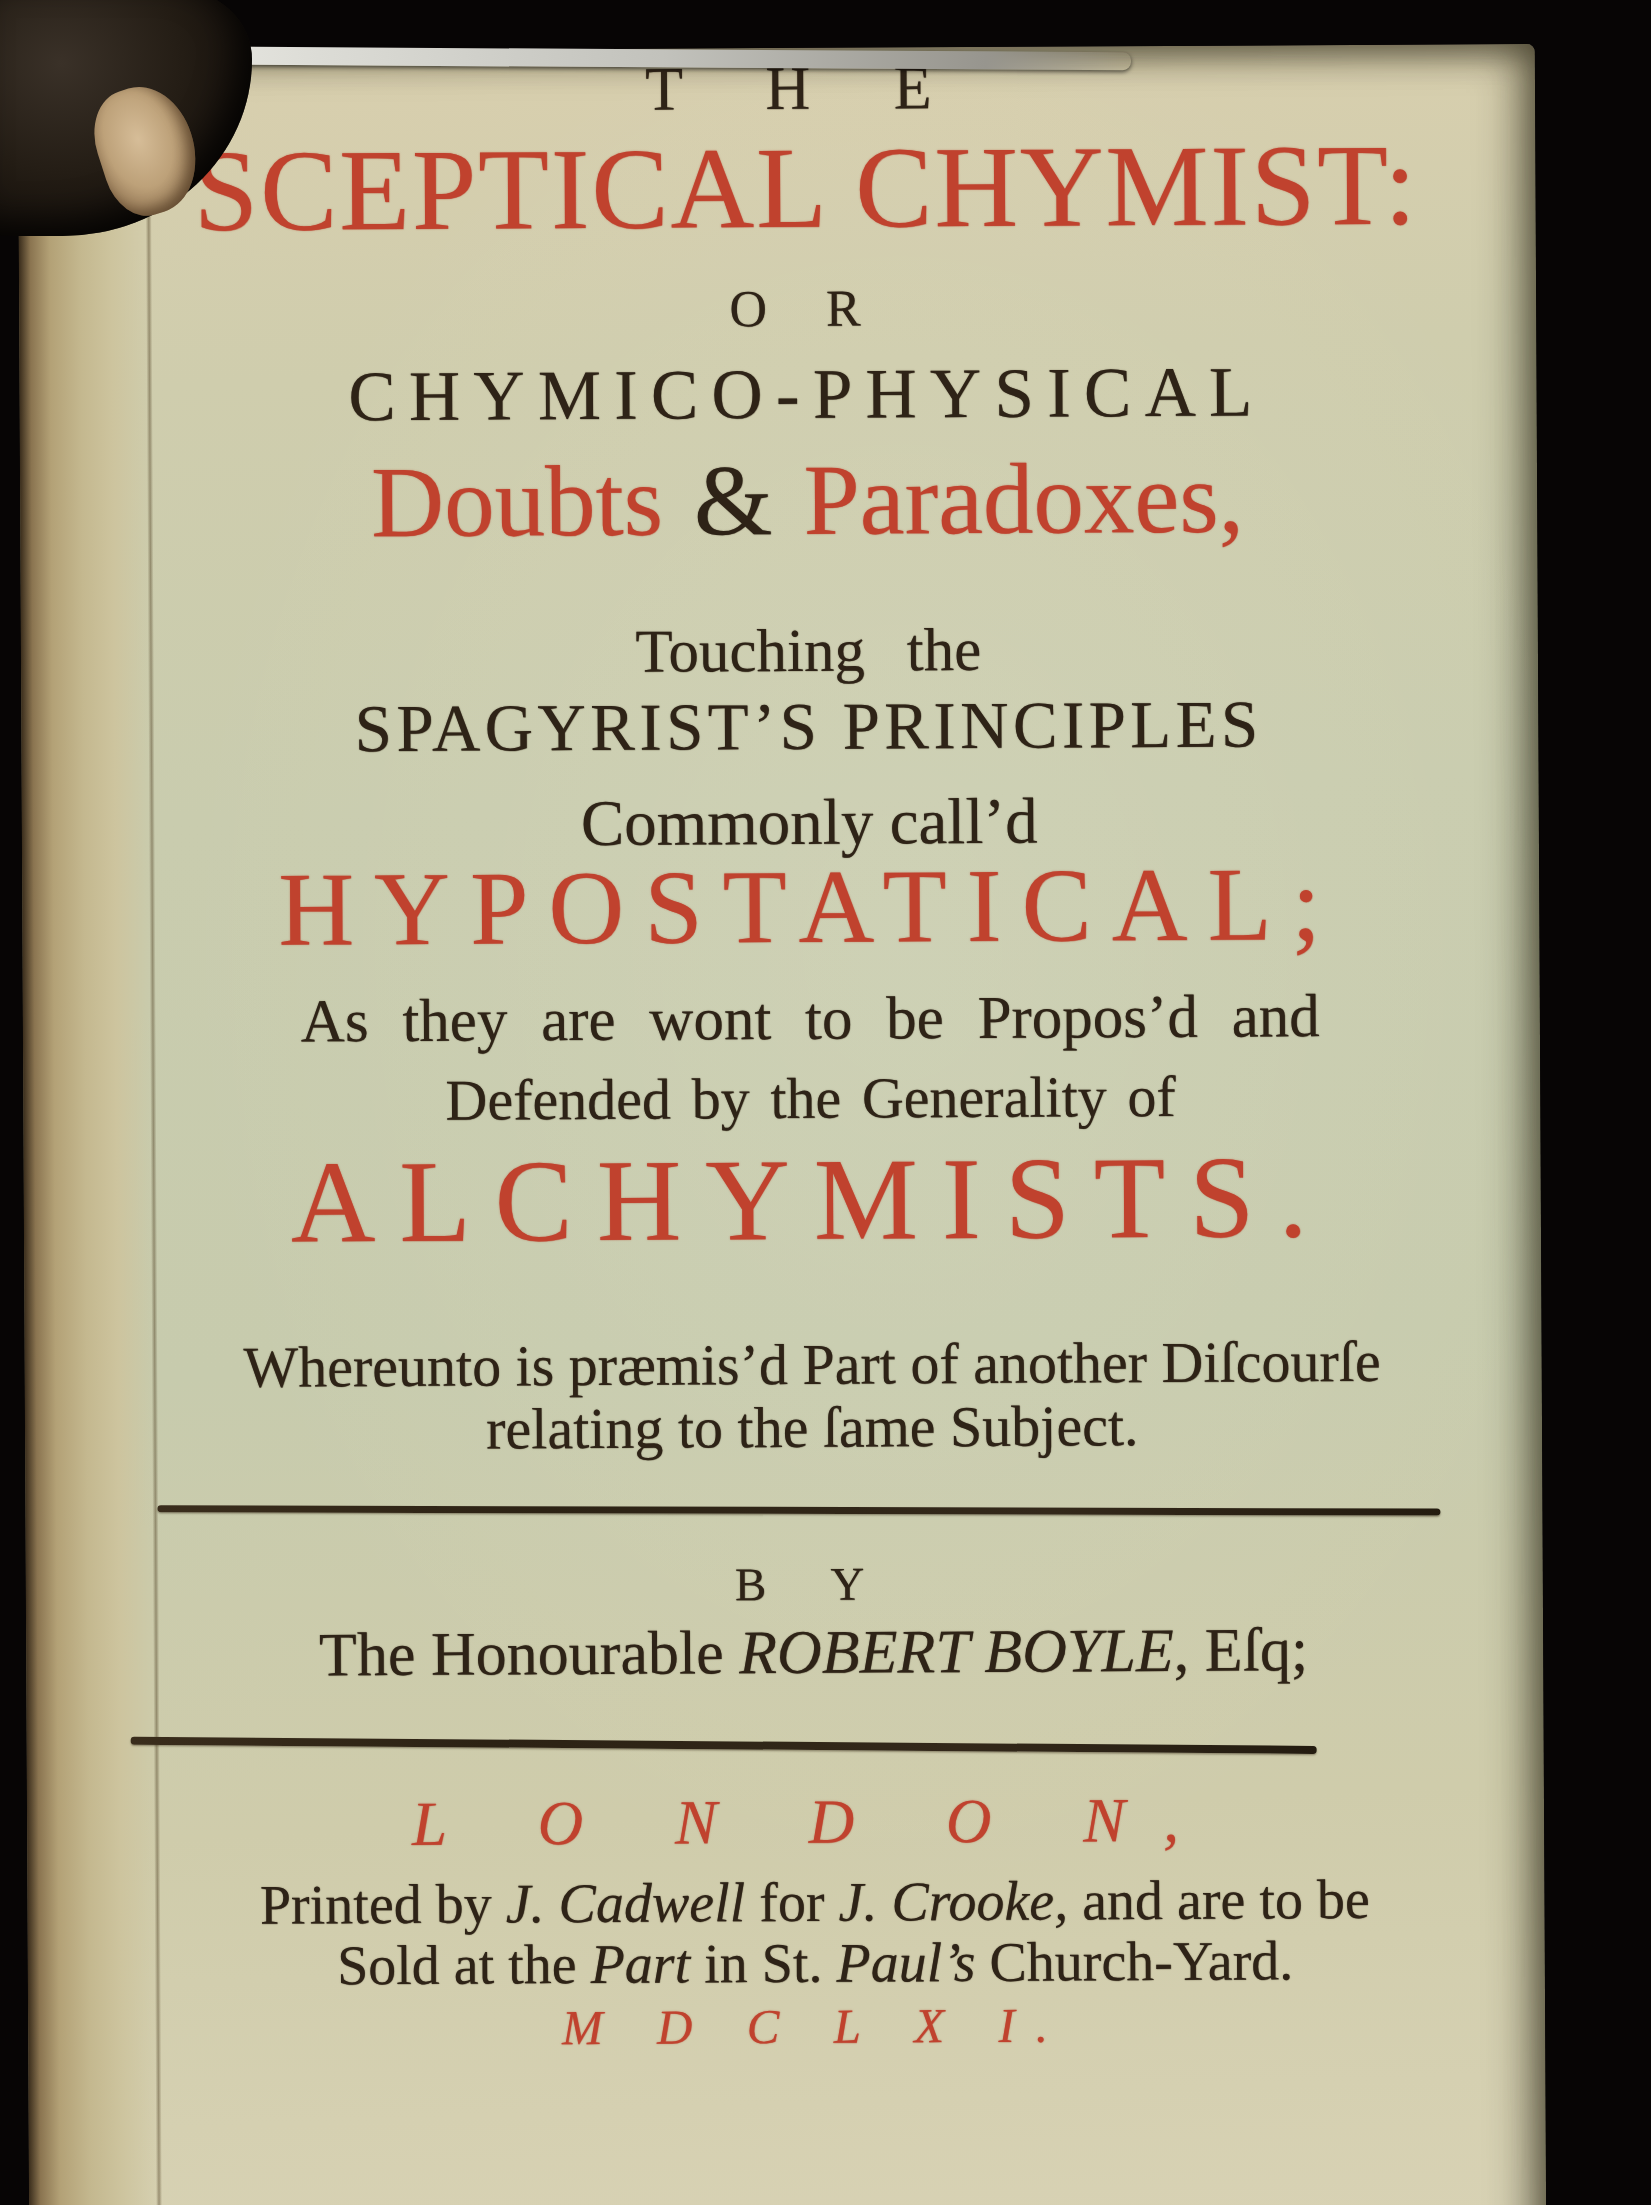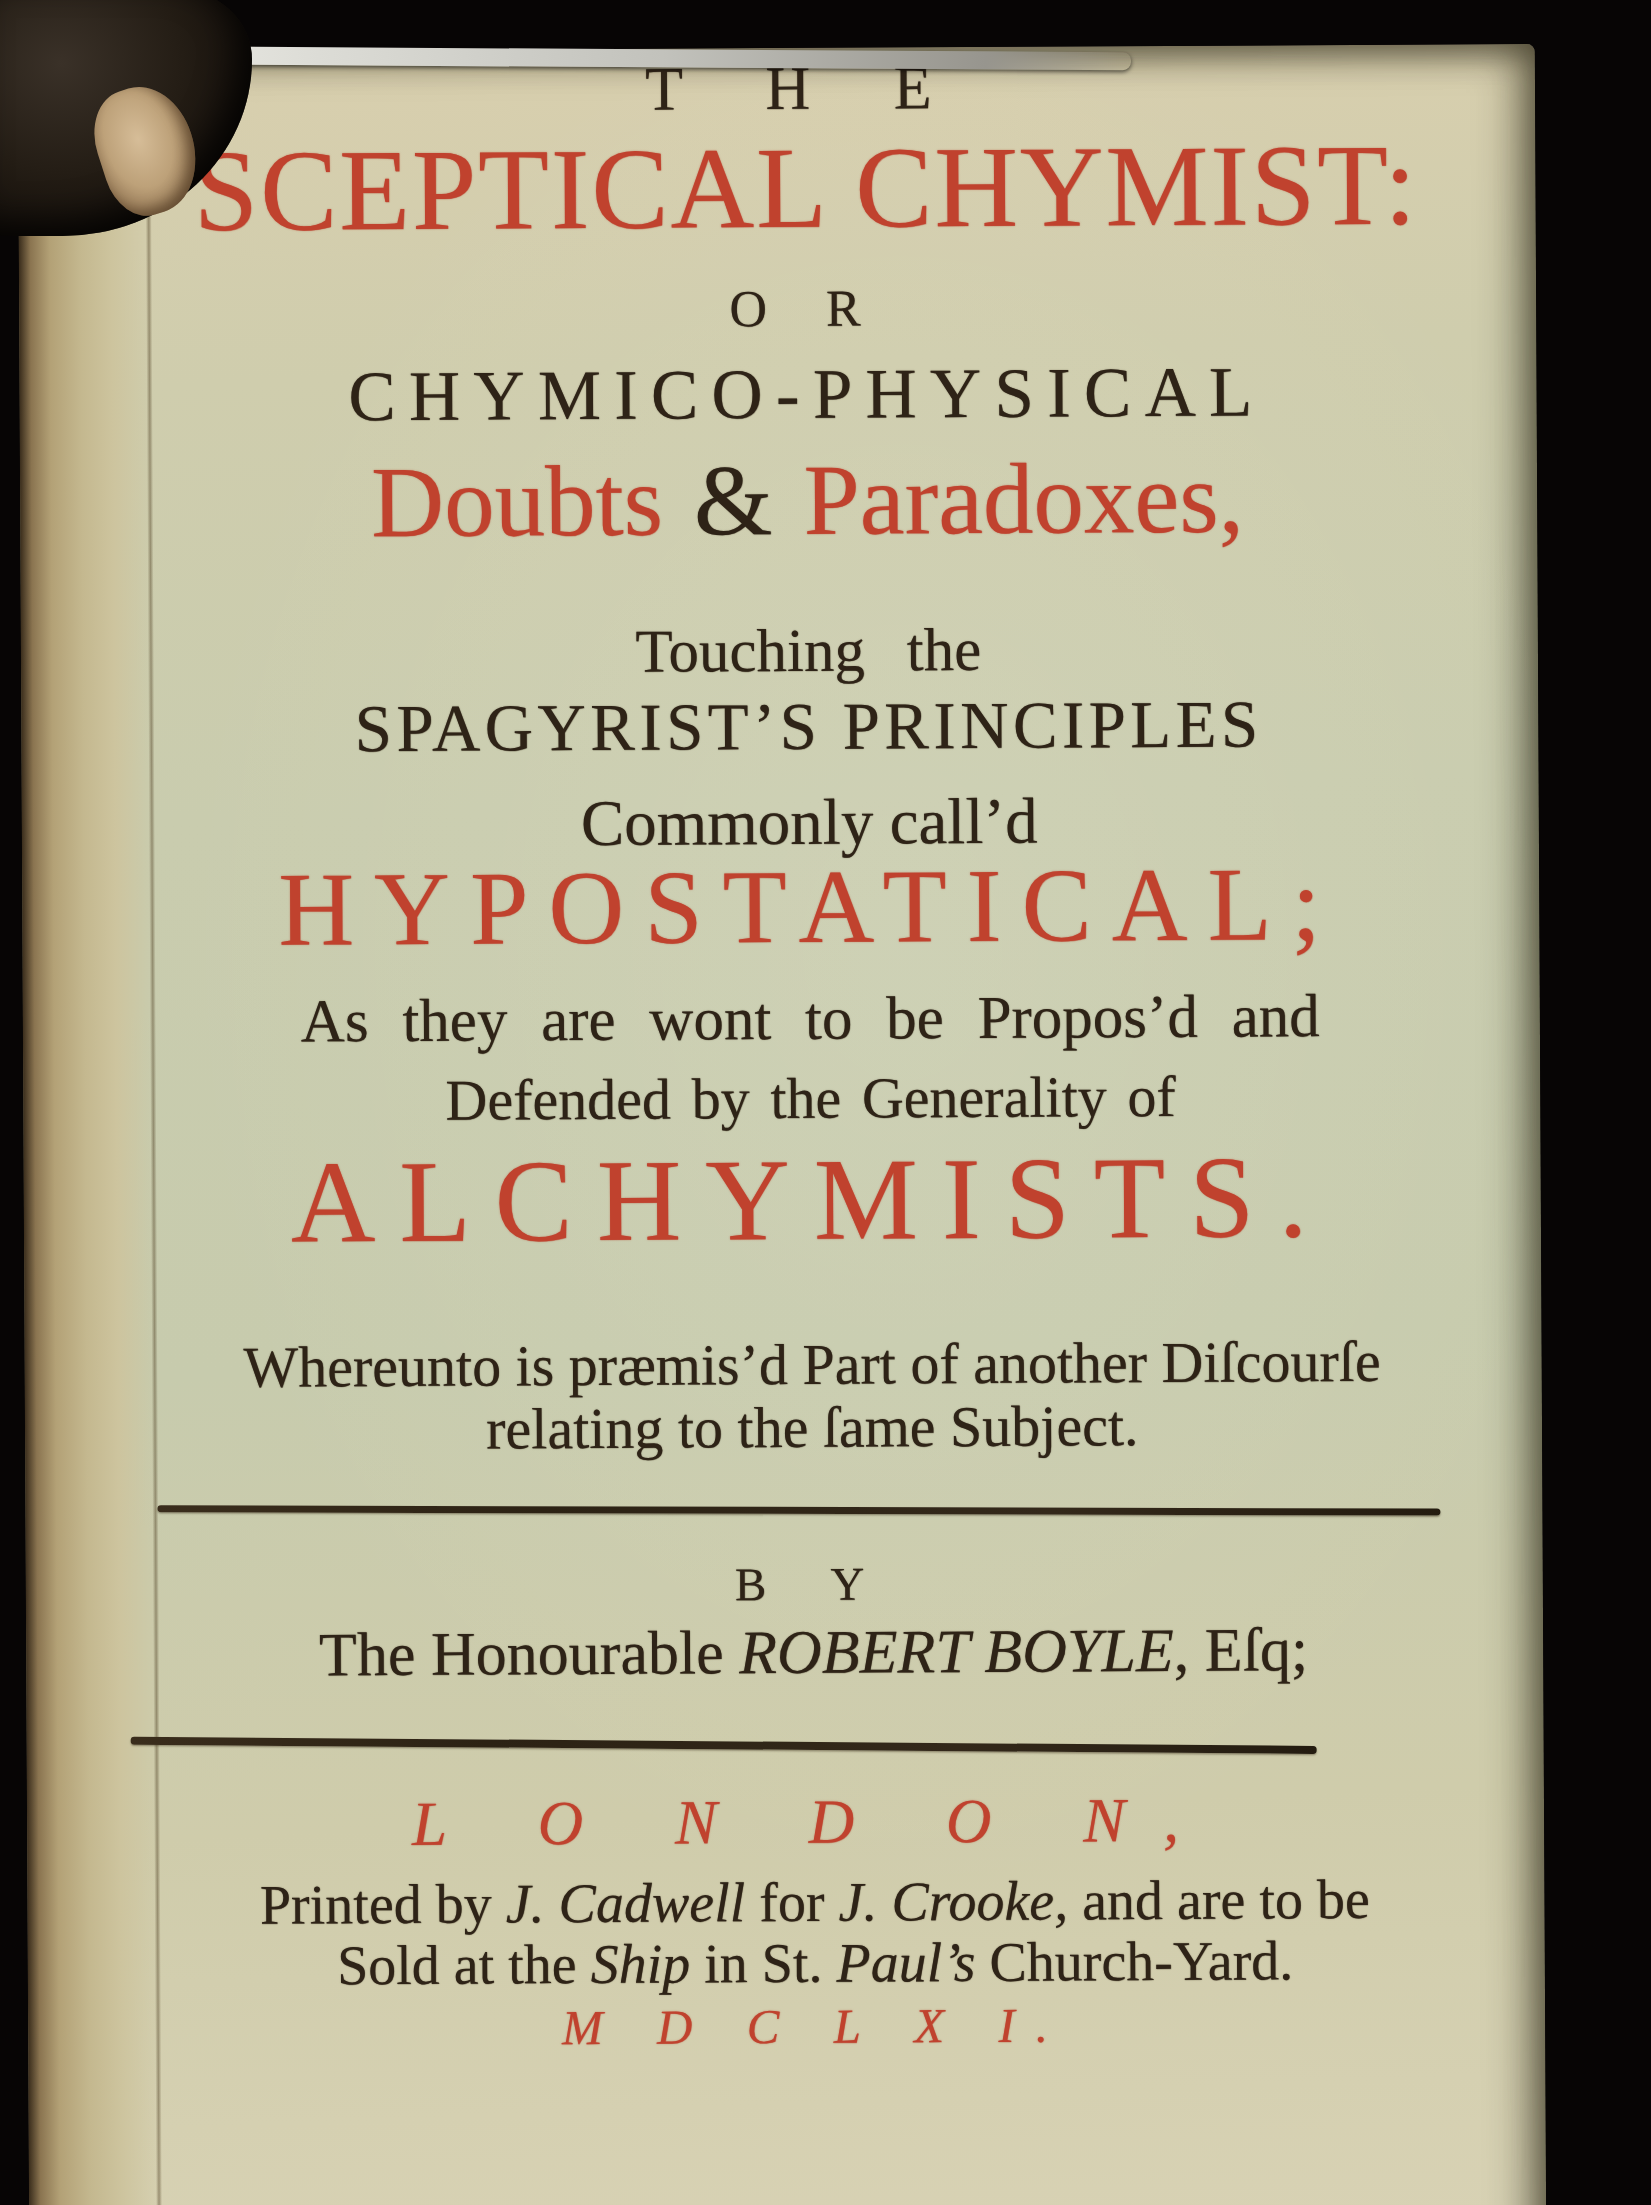--- a/index.html
+++ b/index.html
@@ -139,21 +139,21 @@
     <div class="line black l-by">B Y</div>
 
     <div class="line black l-honourable"><span>The Honourable </span><span class="it">ROBERT BOYLE</span><span>, Eſq;</span></div>
 
     <div class="rule rule2"></div>
 
     <div class="line red l-london">L O N D O N,</div>
 
     <div class="line black l-imprint1"><span>Printed by </span><span class="it">J. Cadwell</span><span> for </span><span class="it">J. Crooke,</span><span> and are to be</span></div>
 
-    <div class="line black l-imprint2"><span>Sold at the </span><span class="it">Ship</span><span> in St. </span><span class="it">Paul’s</span><span> Church-Yard.</span></div>
+    <div class="line black l-imprint2"><span>Sold at the </span><span class="it">Part</span><span> in St. </span><span class="it">Paul’s</span><span> Church-Yard.</span></div>
 
     <div class="line red l-year">M D C L X I.</div>
   </div>
 
   <div class="top-slip"></div>
   <div class="binding"></div>
   <div class="fray"></div>
 
 </div>
 

